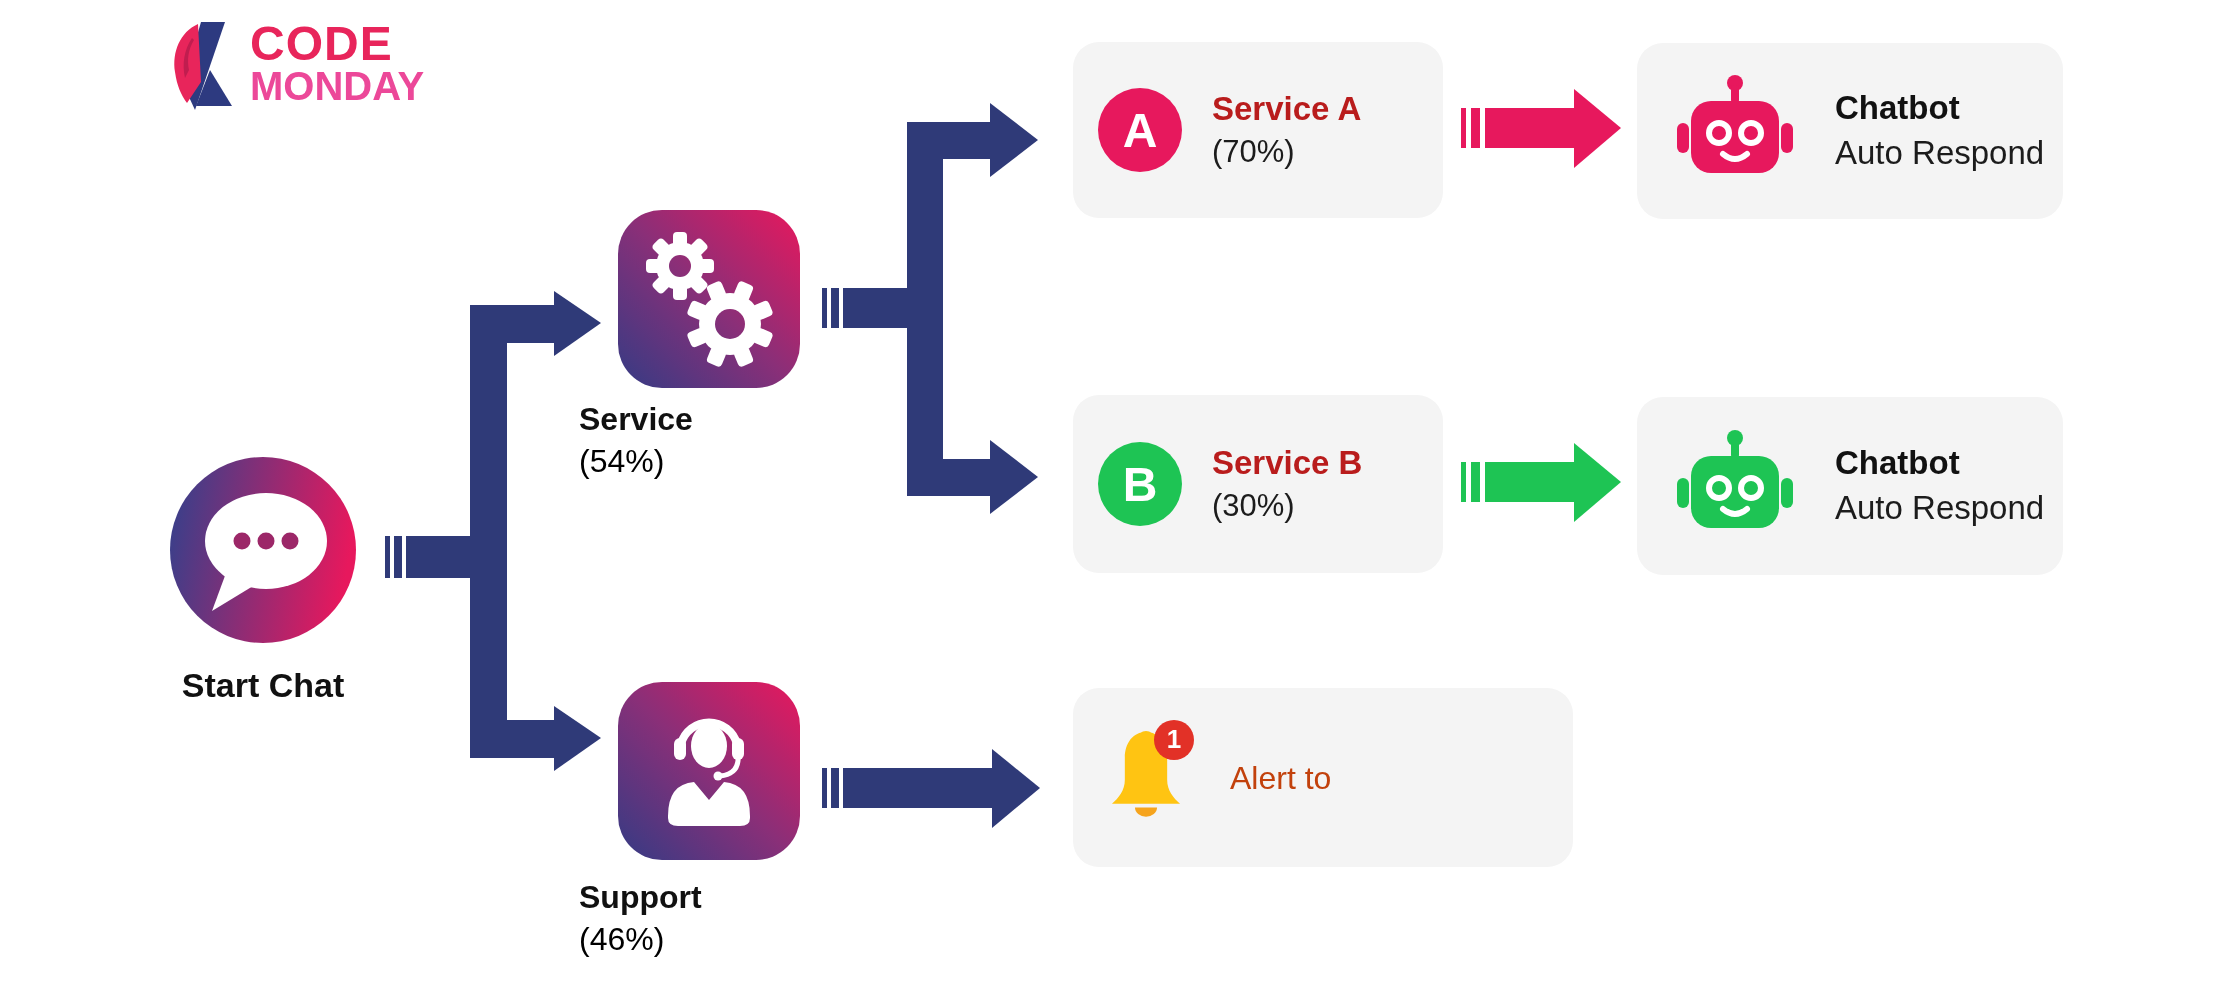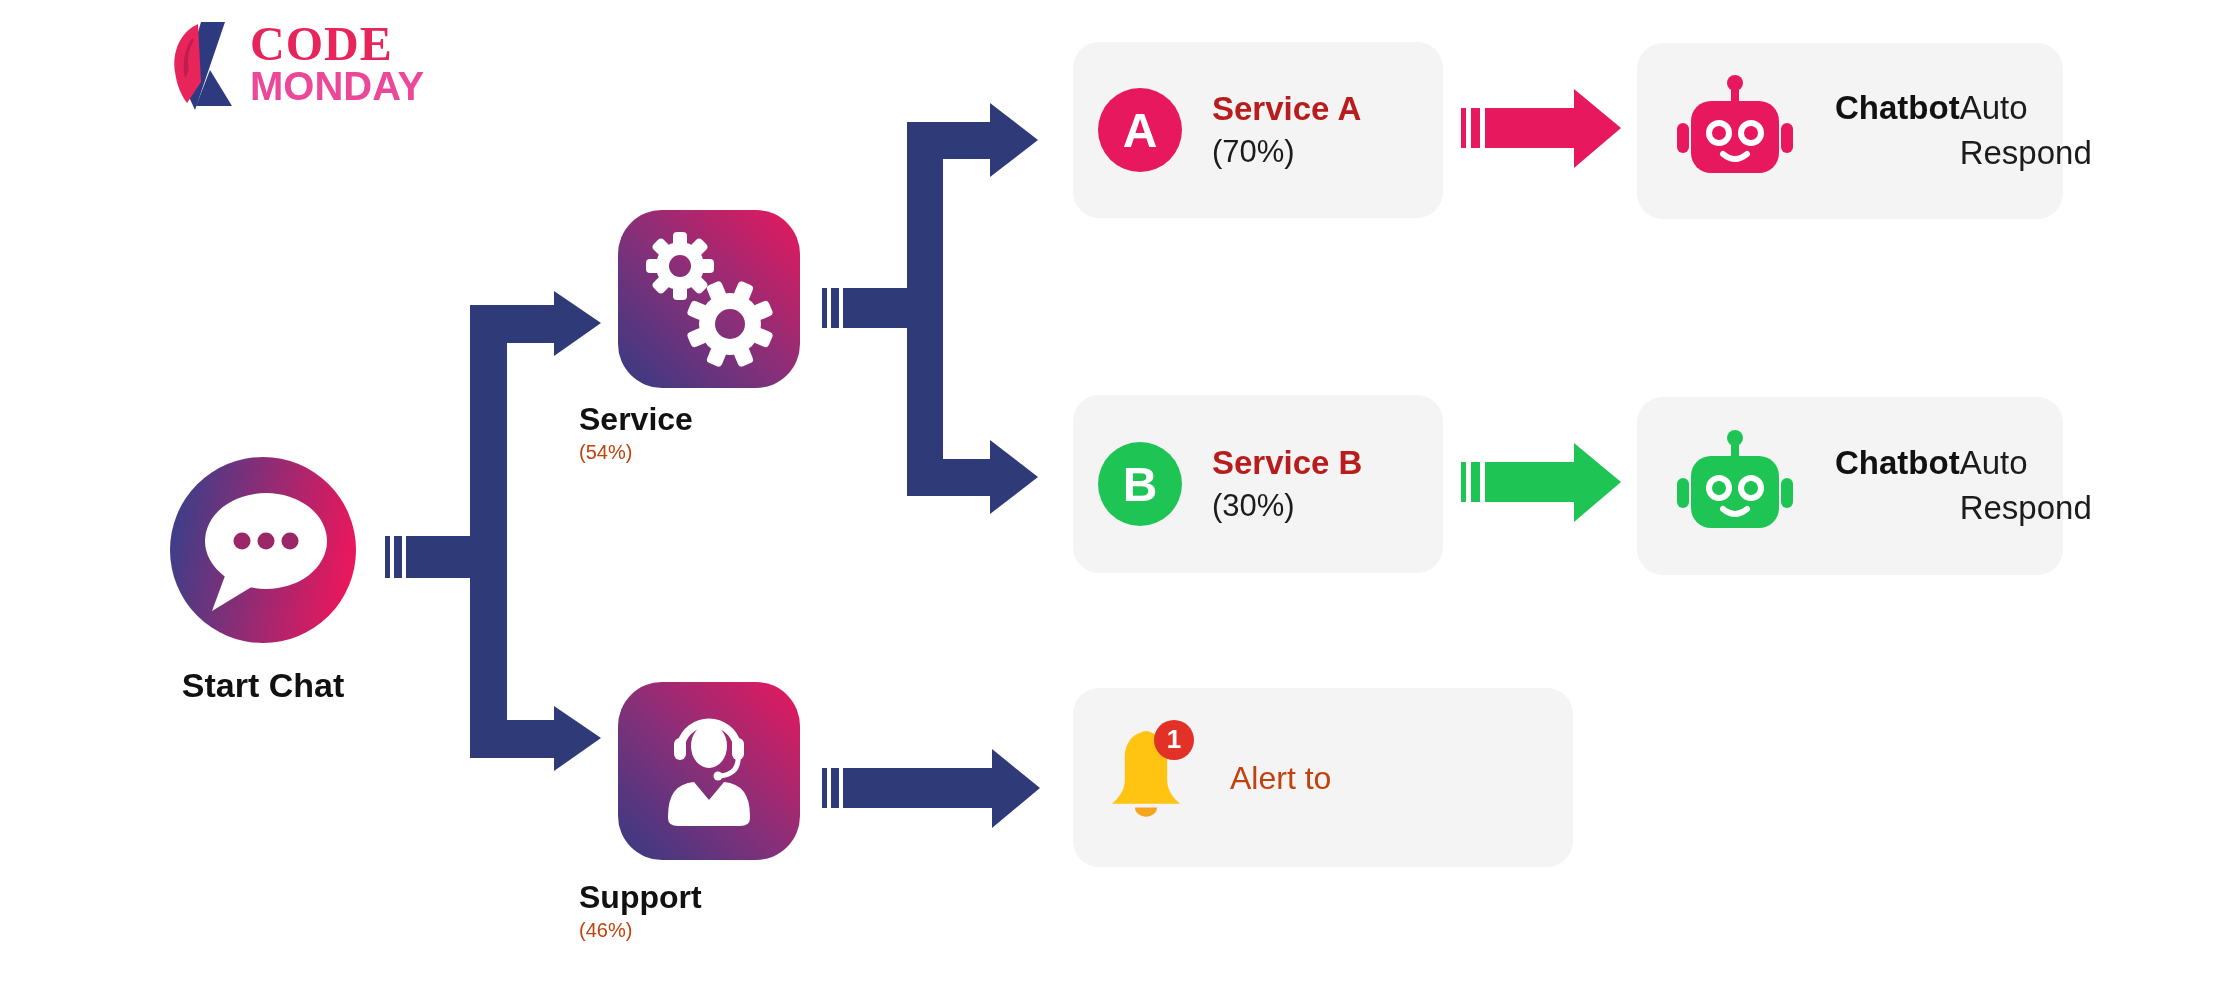--- a/index.html
+++ b/index.html
@@ -4,62 +4,62 @@
 <style>
   html,body{margin:0;padding:0;background:#ffffff;}
   .canvas{position:relative;width:2240px;height:1000px;background:#fff;overflow:hidden;
           font-family:"Liberation Sans",sans-serif;color:#141414;}
   .overlay{position:absolute;left:0;top:0;width:2240px;height:1000px;pointer-events:none;}
 
   
   .logo{position:absolute;left:168px;top:20px;display:flex;align-items:flex-start;}
   .logo-mark{width:72px;height:92px;margin-right:10px;}
   .logo-text{display:flex;flex-direction:column;line-height:1;}
-  .logo-code{font-size:48px;font-weight:bold;color:#E8255B;letter-spacing:1px;font-family:Liberation Serif, serif;}
+  .logo-code{font-size:48px;font-weight:bold;color:#E8255B;letter-spacing:1px;}
   .logo-monday{font-size:40px;font-weight:bold;color:#ec4899;letter-spacing:0px;margin-top:-2px;}
 
   
   .start-circle{position:absolute;left:170px;top:457px;width:186px;height:186px;border-radius:50%;
                 background:linear-gradient(100deg,#3A3F8A 5%,#E7185D 90%);}
   .start-circle svg{width:186px;height:186px;}
   .start-label{position:absolute;left:143px;top:666px;width:240px;text-align:center;
                font-size:34px;font-weight:bold;color:#111;}
 
   
   .grad-box{position:absolute;width:182px;height:178px;border-radius:44px;
             background:linear-gradient(45deg,#343B84 0%,#8A2F78 50%,#E7185D 100%);}
   .box-service{left:618px;top:210px;}
   .box-support{left:618px;top:682px;}
   .grad-box svg{width:182px;height:178px;display:block;}
 
   .caption{position:absolute;width:260px;}
   .caption-service{left:579px;top:400px;}
   .caption-support{left:579px;top:878px;}
   .cap-title{font-size:32px;font-weight:bold;color:#111;line-height:1.2;}
-  .cap-sub{font-size:20px;color:#c2410c;line-height:1.45;}
+  .cap-sub{font-size:32px;color:#000000;line-height:1.45;}
 
   
   .card{position:absolute;background:#F4F4F4;border-radius:26px;display:flex;align-items:center;box-sizing:border-box;}
   .card-a{left:1073px;top:42px;width:370px;height:176px;padding-left:25px;}
   .card-b{left:1073px;top:395px;width:370px;height:178px;padding-left:25px;}
   .card-bot-a{left:1637px;top:43px;width:426px;height:176px;padding-left:34px;}
   .card-bot-b{left:1637px;top:397px;width:426px;height:178px;padding-left:34px;}
   .card-alert{left:1073px;top:688px;width:500px;height:179px;padding-left:27px;}
 
   .letter-badge{width:84px;height:84px;border-radius:50%;display:flex;align-items:center;justify-content:center;
                 color:#fff;font-size:48px;font-weight:bold;flex:0 0 auto;}
   .badge-a{background:#E7185D;}
   .badge-b{background:#1EC454;}
   .card-text{margin-left:30px;display:flex;flex-direction:column;}
   .ct-title{font-size:33px;font-weight:bold;color:#b91c1c;line-height:1.3;}
   .ct-sub{font-size:31px;color:#1c1c1c;line-height:1.35;}
 
   .robot-wrap{width:128px;height:116px;flex:0 0 auto;}
   .robot-wrap svg{width:128px;height:116px;display:block;}
-  .bot-text{margin-left:36px;display:flex;flex-direction:row;}
+  .bot-text{margin-left:36px;display:flex;flex-direction:column;}
   .bot-title{font-size:33px;font-weight:bold;color:#111;line-height:1.35;}
   .bot-sub{font-size:33px;color:#1c1c1c;line-height:1.35;}
 
   .bell-wrap{position:relative;width:92px;height:116px;flex:0 0 auto;}
   .bell-wrap svg{width:92px;height:116px;display:block;}
   .bell-badge{position:absolute;left:54px;top:0px;width:40px;height:40px;border-radius:50%;
               background:#E23127;color:#fff;font-size:26px;font-weight:bold;
               display:flex;align-items:center;justify-content:center;}
   .alert-text{margin-left:38px;display:flex;flex-direction:column;}
   .alert-line1{font-size:32px;color:#c2410c;line-height:1.5;}

